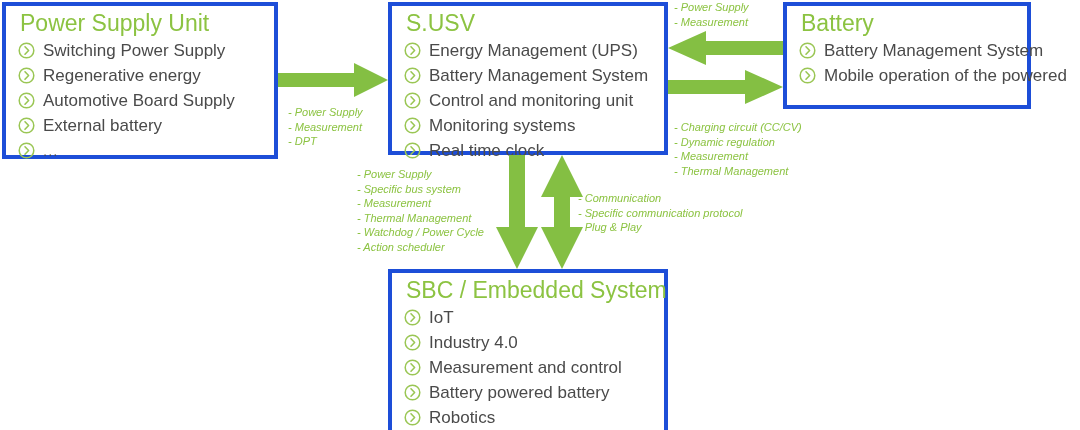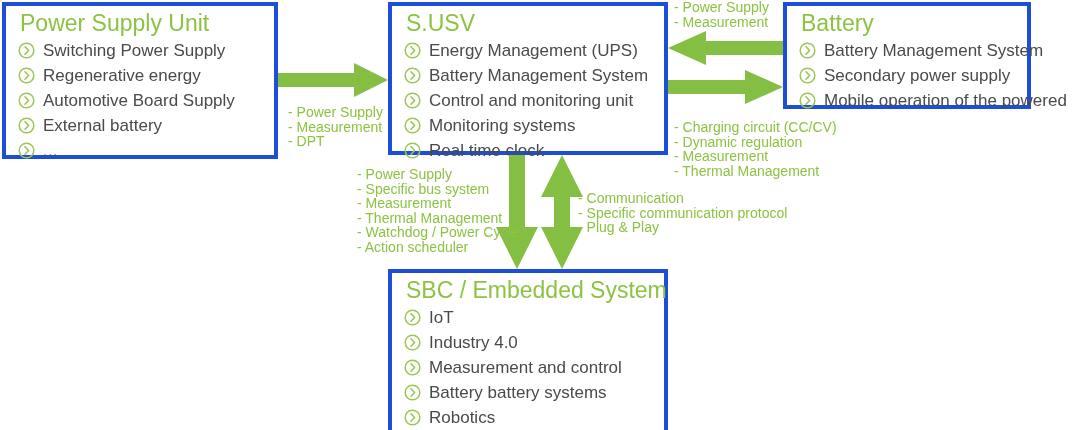--- a/index.html
+++ b/index.html
@@ -59,23 +59,24 @@
   }
   .bullet-text.ellipsis {
     font-size: 15px;
     letter-spacing: 1px;
   }
 
   
   .ann {
     position: absolute;
     color: #8cc342;
-    font-size: 14px;
+    font-size: 11px;
     line-height: 14.5px;
     white-space: nowrap;
+    font-style: italic;
   }
 
   
   .arrow {
     position: absolute;
   }
   .arrow svg { display: block; }
 </style>
 </head>
 <body>
@@ -196,29 +197,20 @@
         </span>
         <span class="bullet-text">Battery Management System</span>
       </li>
       <li class="bullet-row">
         <span class="bullet-icon">
           <svg viewBox="0 0 17 17" width="17" height="17">
               <circle cx="8.5" cy="8.5" r="7.3" fill="none" stroke="#9ac654" stroke-width="1.5"></circle>
               <path d="M7 4.8 L10.6 8.5 L7 12.2" fill="none" stroke="#9ac654" stroke-width="1.6" stroke-linecap="round" stroke-linejoin="round"></path>
             </svg>
         </span>
-        <span class="bullet-text">Secondary power supply</span>
-      </li>
-      <li class="bullet-row">
-        <span class="bullet-icon">
-          <svg viewBox="0 0 17 17" width="17" height="17">
-              <circle cx="8.5" cy="8.5" r="7.3" fill="none" stroke="#9ac654" stroke-width="1.5"></circle>
-              <path d="M7 4.8 L10.6 8.5 L7 12.2" fill="none" stroke="#9ac654" stroke-width="1.6" stroke-linecap="round" stroke-linejoin="round"></path>
-            </svg>
-        </span>
         <span class="bullet-text">Mobile operation of the powered</span>
       </li>
     </ul>
   </div>
 
   <div class="box" style="left:388px; top:269px; width:280px; height:201px;">
     <div class="box-title">SBC / Embedded System</div>
     <ul class="bullets">
       <li class="bullet-row">
         <span class="bullet-icon">
@@ -247,21 +239,21 @@
         </span>
         <span class="bullet-text">Measurement and control</span>
       </li>
       <li class="bullet-row">
         <span class="bullet-icon">
           <svg viewBox="0 0 17 17" width="17" height="17">
               <circle cx="8.5" cy="8.5" r="7.3" fill="none" stroke="#9ac654" stroke-width="1.5"></circle>
               <path d="M7 4.8 L10.6 8.5 L7 12.2" fill="none" stroke="#9ac654" stroke-width="1.6" stroke-linecap="round" stroke-linejoin="round"></path>
             </svg>
         </span>
-        <span class="bullet-text">Battery battery systems</span>
+        <span class="bullet-text">Battery powered battery</span>
       </li>
       <li class="bullet-row">
         <span class="bullet-icon">
           <svg viewBox="0 0 17 17" width="17" height="17">
               <circle cx="8.5" cy="8.5" r="7.3" fill="none" stroke="#9ac654" stroke-width="1.5"></circle>
               <path d="M7 4.8 L10.6 8.5 L7 12.2" fill="none" stroke="#9ac654" stroke-width="1.6" stroke-linecap="round" stroke-linejoin="round"></path>
             </svg>
         </span>
         <span class="bullet-text">Robotics</span>
       </li>

